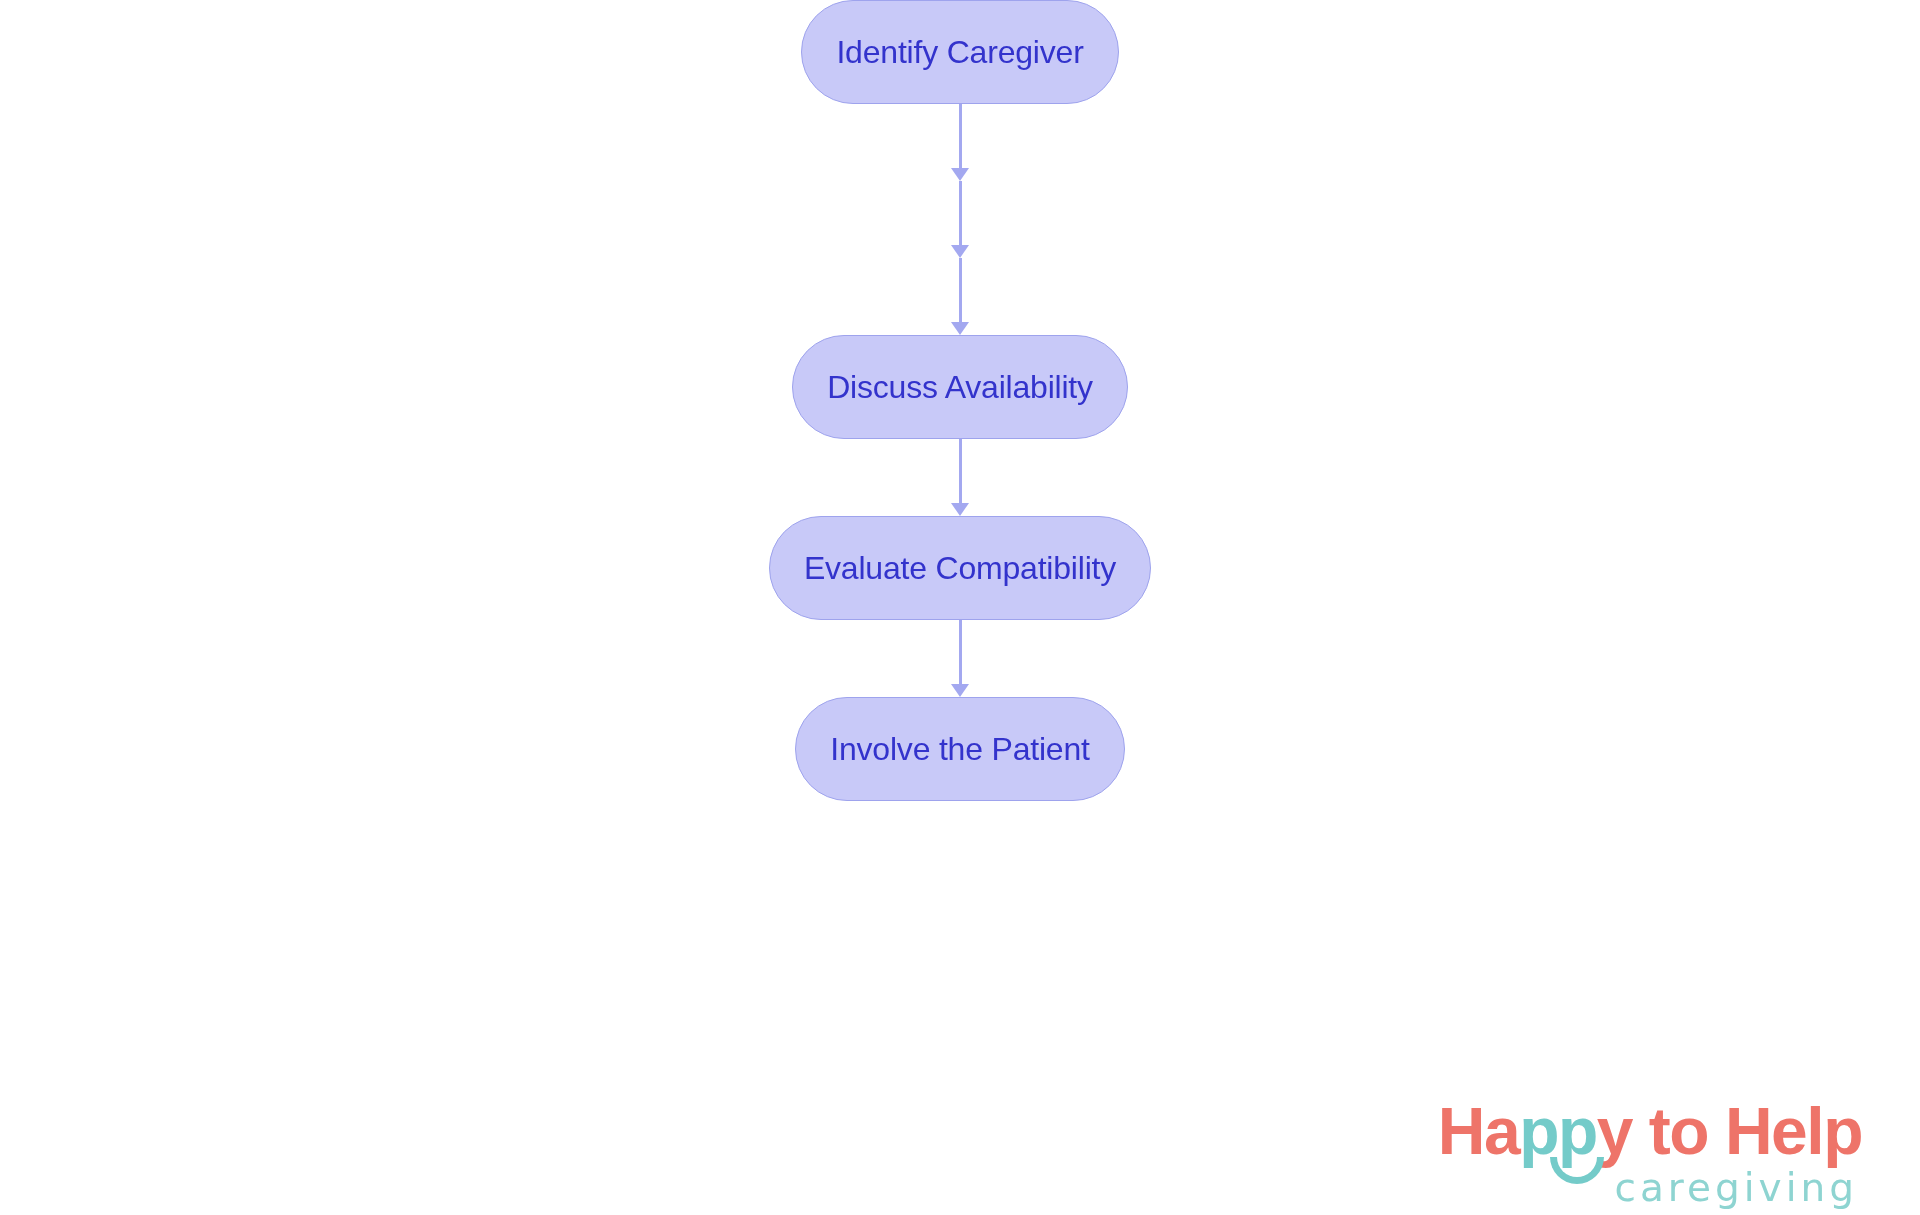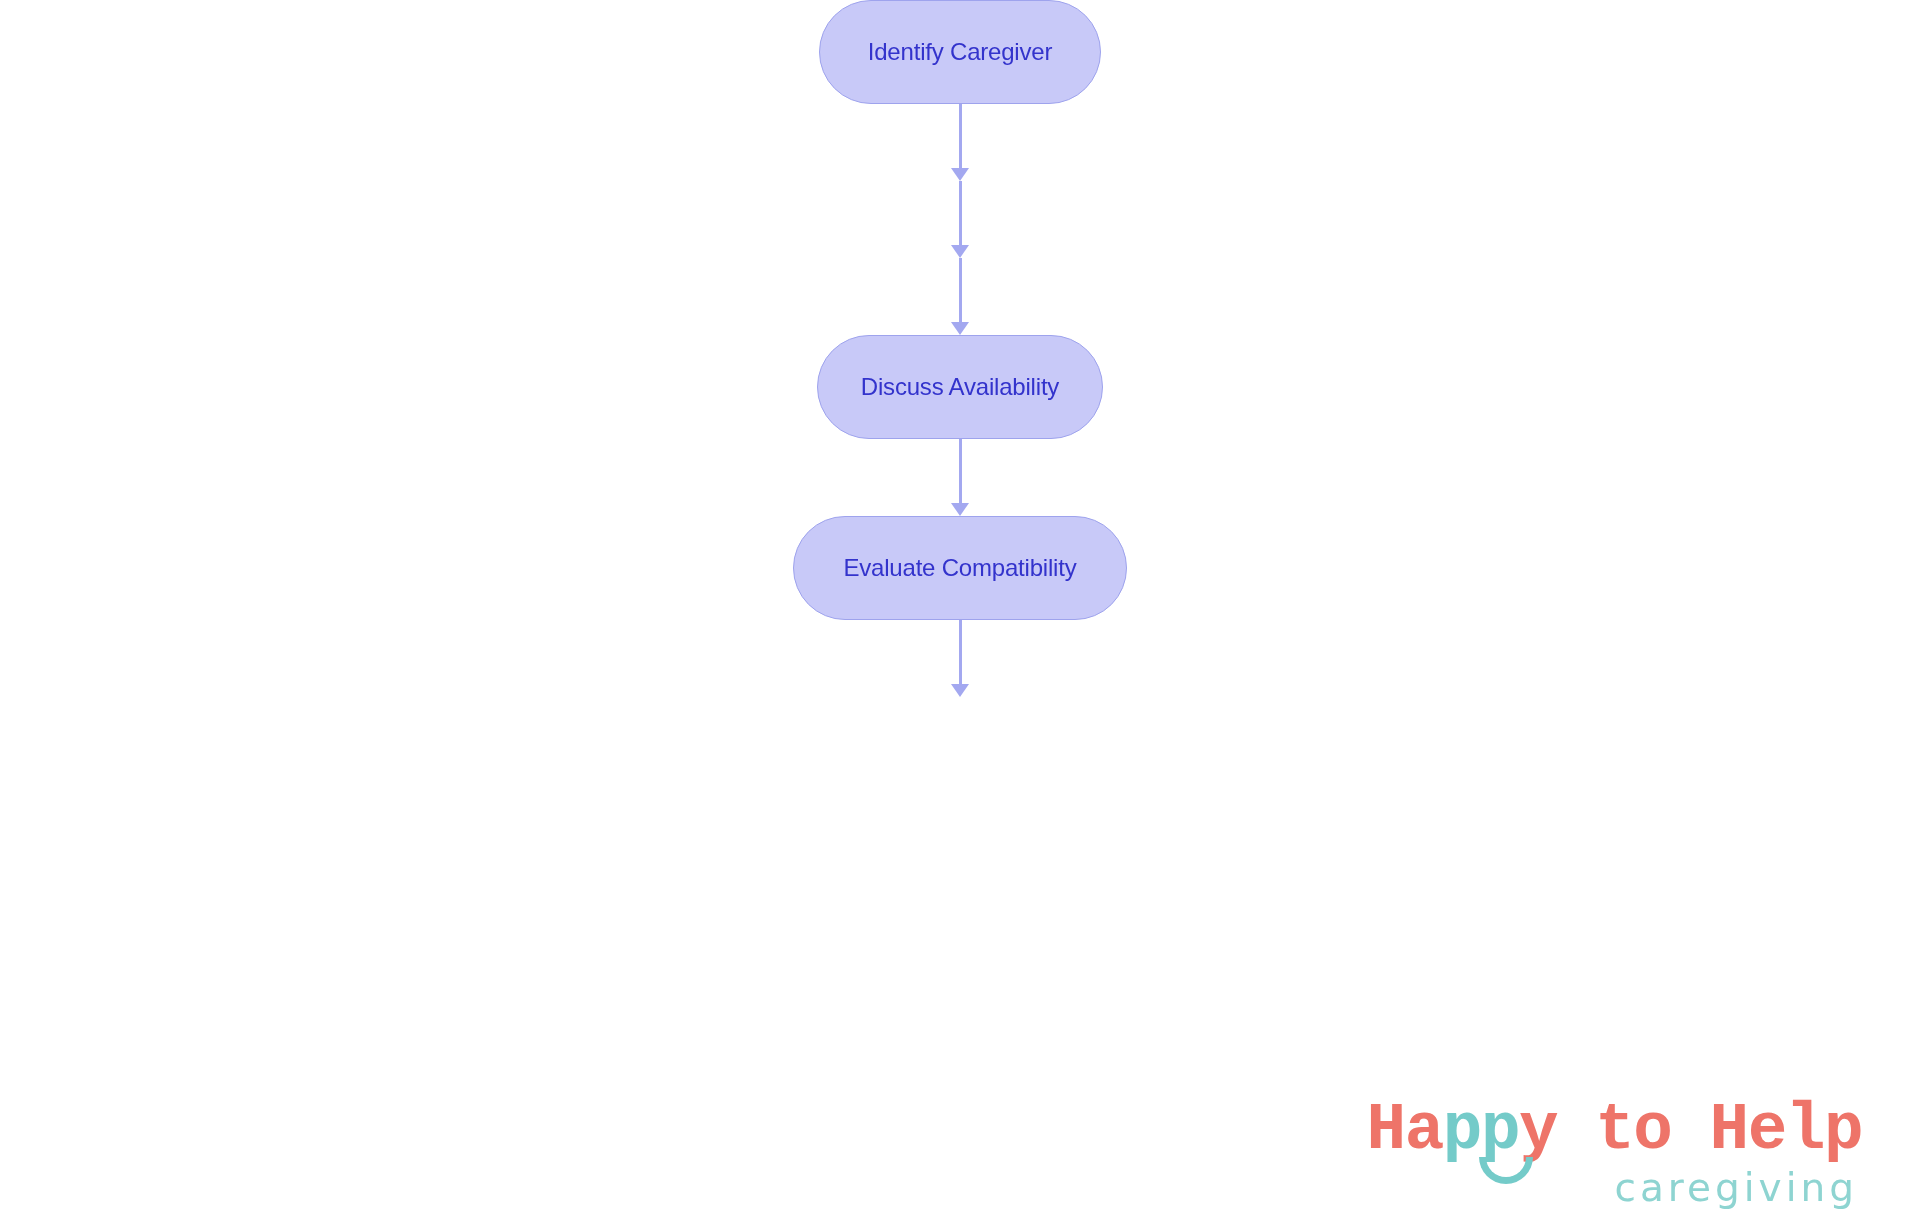--- a/index.html
+++ b/index.html
@@ -40,21 +40,21 @@
     display: flex;
     align-items: center;
     justify-content: center;
     padding: 0 34px;
     height: 104px;
     white-space: nowrap;
   }
 
   .node-label {
     color: #3333cc;
-    font-size: 24px;
+    font-size: 32px;
     font-weight: 400;
     letter-spacing: -0.2px;
     line-height: 1;
     font-family: "Liberation Sans", sans-serif;
   }
 
   
   .node.n0 { min-width: 282px; }
   .node.n1 { min-width: 286px; }
   .node.n2 { min-width: 428px; }
@@ -96,21 +96,21 @@
   #logo {
     position: absolute;
     right: 58px;
     bottom: 8px;
     text-align: right;
     user-select: none;
   }
 
   .logo-wordmark {
     position: relative;
-    font-family: Liberation Mono, monospace;
+    font-family: Liberation Sans, sans-serif;
     font-weight: bold;
     font-size: 66px;
     line-height: 1.04;
     letter-spacing: -1.5px;
     white-space: nowrap;
   }
   .logo-coral { color: #ee7469; }
   .logo-teal  { color: #74cbc9; }
 
   .logo-smile {
@@ -174,20 +174,23 @@
 
     <div class="node n4">
       <span class="node-label">Evaluate Compatibility</span>
     </div>
 
     <div class="connector c4">
       <div class="conn-line"></div>
       <div class="conn-head"></div>
     </div>
 
+    <div class="node n5">
+      <span class="node-label">Involve the Patient</span>
+    </div>
 
   </div>
 
   <div id="logo">
     <div class="logo-wordmark">
       <span class="logo-coral">Ha</span><span class="logo-teal">pp</span><span class="logo-coral">y to Hel</span><span class="logo-coral">p</span>
       <span class="logo-smile"></span>
     </div>
     <div class="logo-sub">caregiving</div>
   </div>

